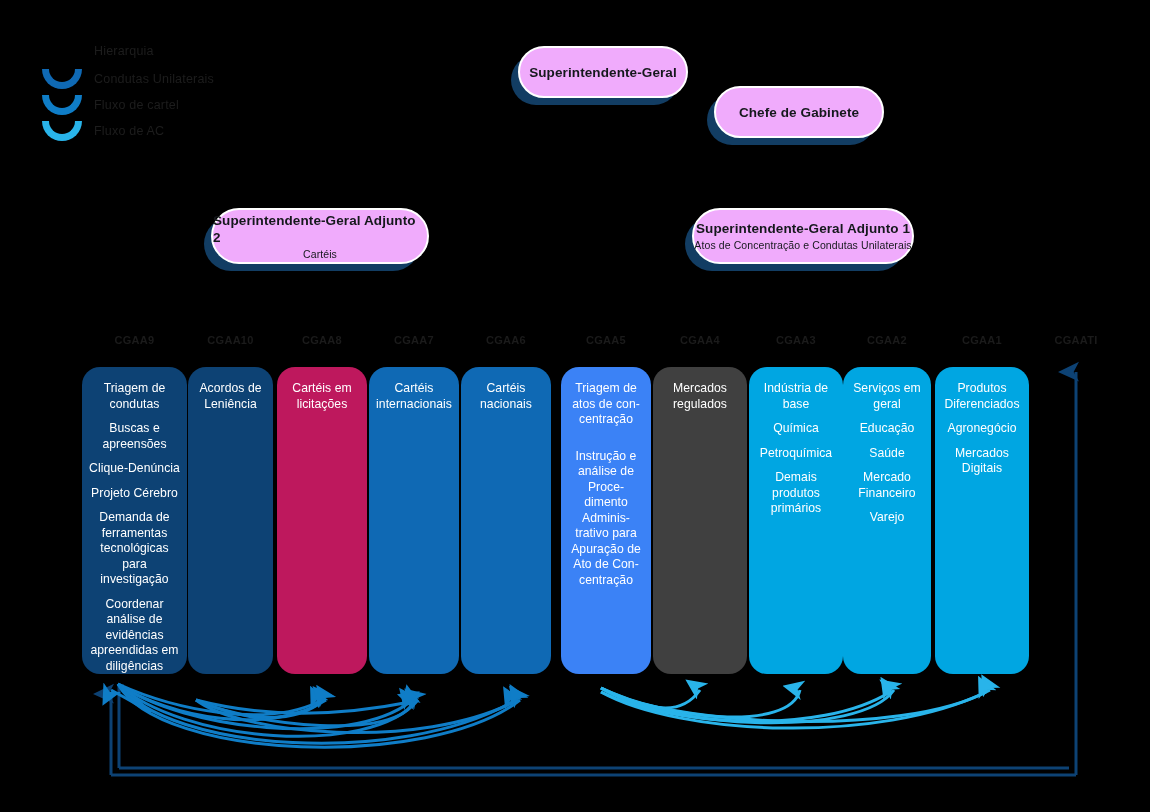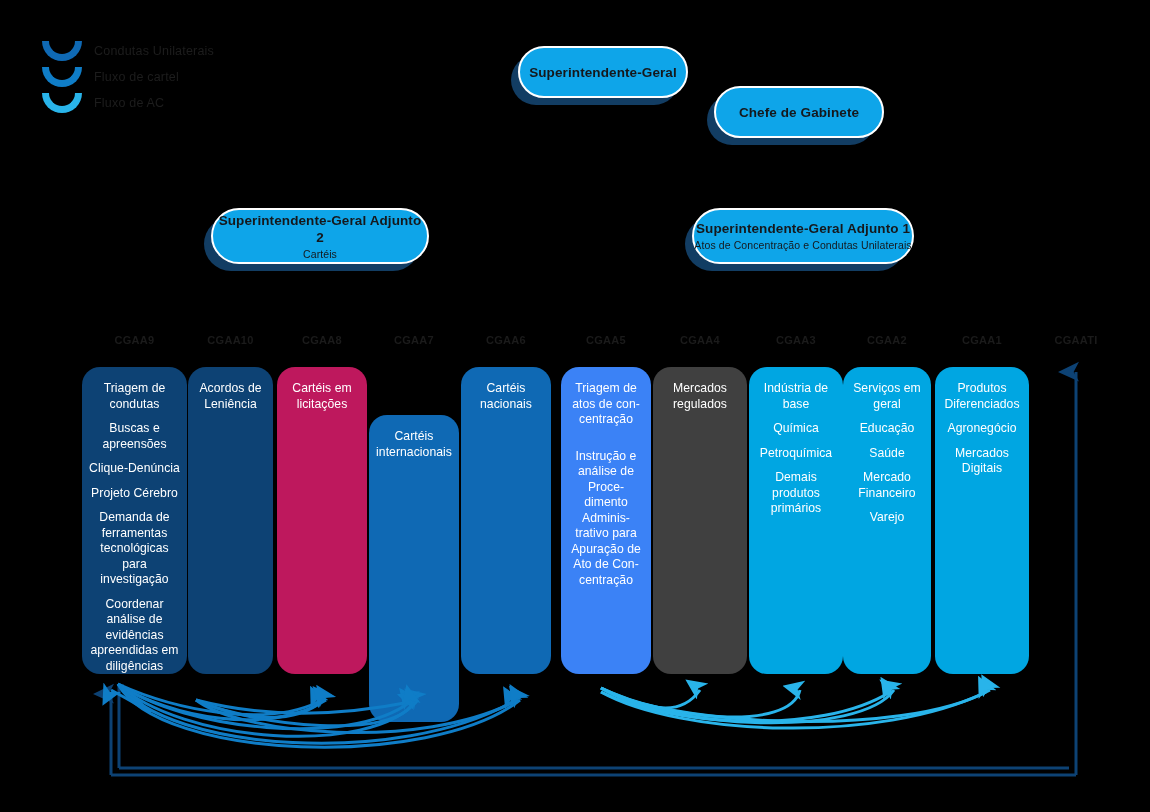--- a/index.html
+++ b/index.html
@@ -27,26 +27,26 @@
     border-radius: 0 0 22px 22px;
   }
   .legend-row.r1 { margin-bottom: 2px; }
   .legend-row.r2 { margin-top: 0px; }
   .legend-row.r3 .lg-arc { border-color: #0f7dc7; }
   .legend-row.r4 .lg-arc { border-color: #29b4ea; }
 
   
   .pill {
     position: absolute;
-    background: #0ea5e9;
+    background: #f0abfc;
     border: 2px solid #ffffff;
     border-radius: 40px;
     display: flex; flex-direction: column;
     align-items: center; justify-content: center;
-    text-align: center;
+    text-align: left;
     box-shadow: -8px 8px 0 -1px #123d63;
     z-index: 5;
   }
   .pill .pill-title {
     font-size: 13.5px; font-weight: bold; color: #15181c;
     letter-spacing: .1px; line-height: 17px;
   }
   .pill .pill-sub {
     font-size: 10.5px; color: #15181c; line-height: 14px;
     letter-spacing: .1px; margin-top: 1px;
@@ -81,20 +81,23 @@
   
   #flows { position: absolute; left: 0; top: 0; width: 1150px; height: 812px;
            pointer-events: none; z-index: 2; }
 </style>
 </head>
 <body>
 
 <div id="stage">
 
   <div id="legend">
+    <div class="legend-row r1">
+      <span class="lg-label">Hierarquia</span>
+    </div>
     <div class="legend-row r2">
       <span class="lg-arc"></span>
       <span class="lg-label">Condutas Unilaterais</span>
     </div>
     <div class="legend-row r3">
       <span class="lg-arc"></span>
       <span class="lg-label">Fluxo de cartel</span>
     </div>
     <div class="legend-row r4">
       <span class="lg-arc"></span>
@@ -141,21 +144,21 @@
         <div class="citem">Projeto Cérebro</div>
         <div class="citem">Demanda de ferramentas tecnológicas para investigação</div>
         <div class="citem">Coordenar análise de evidências apreendidas em diligências</div>
       </div>
       <div class="column" style="left: 188px; width: 85px; height: 307px; background: rgb(13, 66, 116);">
         <div class="citem">Acordos de Leniência</div>
       </div>
       <div class="column" style="left: 277px; width: 90px; height: 307px; background: #be185d;">
         <div class="citem">Cartéis em licitações</div>
       </div>
-      <div class="column" style="left: 369px; width: 90px; height: 307px; background: rgb(15, 105, 180); margin-top: 48px;">
+      <div class="column" style="left: 369px; width: 90px; height: 307px; background: rgb(15, 105, 180);">
         <div class="citem">Cartéis internacionais</div>
       </div>
       <div class="column" style="left: 461px; width: 90px; height: 307px; background: rgb(15, 105, 180);">
         <div class="citem">Cartéis nacionais</div>
       </div>
       <div class="column" style="left: 561px; width: 90px; height: 307px; background: #3b82f6;">
         <div class="citem">Triagem de atos de con-centração</div>
         <div class="citem gap">Instrução e análise de Proce-dimento Adminis-trativo para Apuração de Ato de Con-centração</div>
       </div>
       <div class="column" style="left: 653px; width: 94px; height: 307px; background: #404040;">

